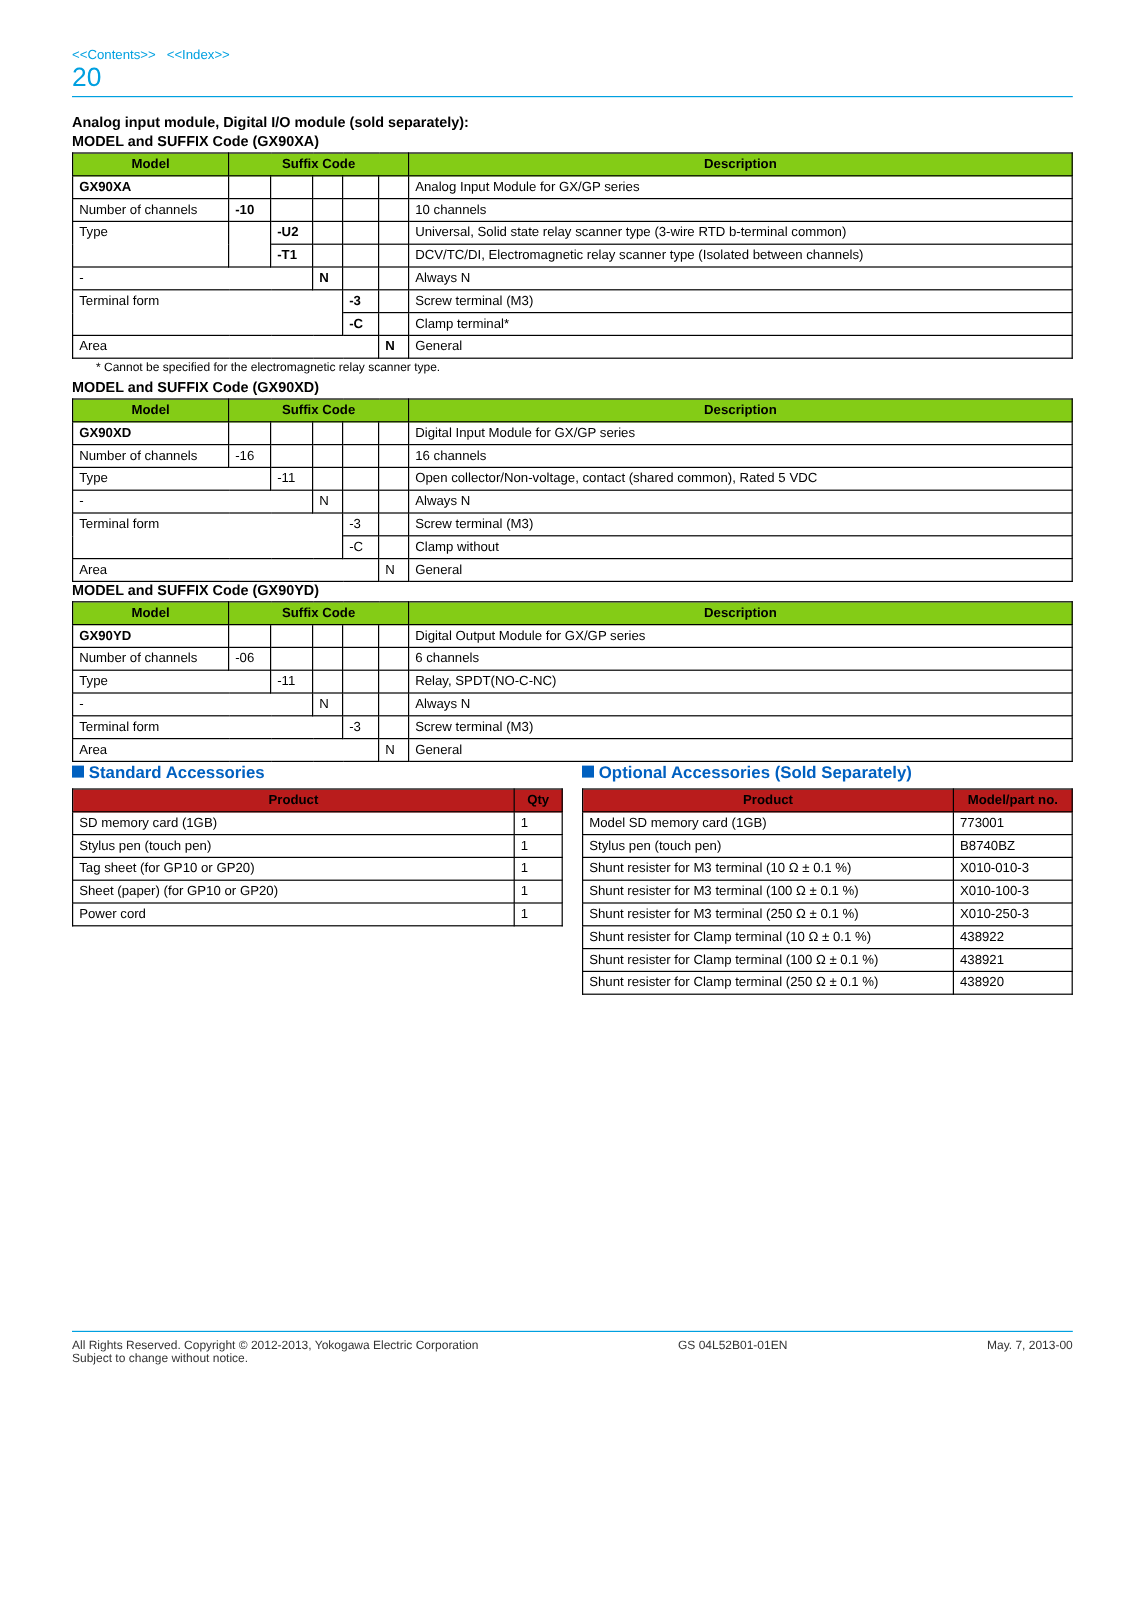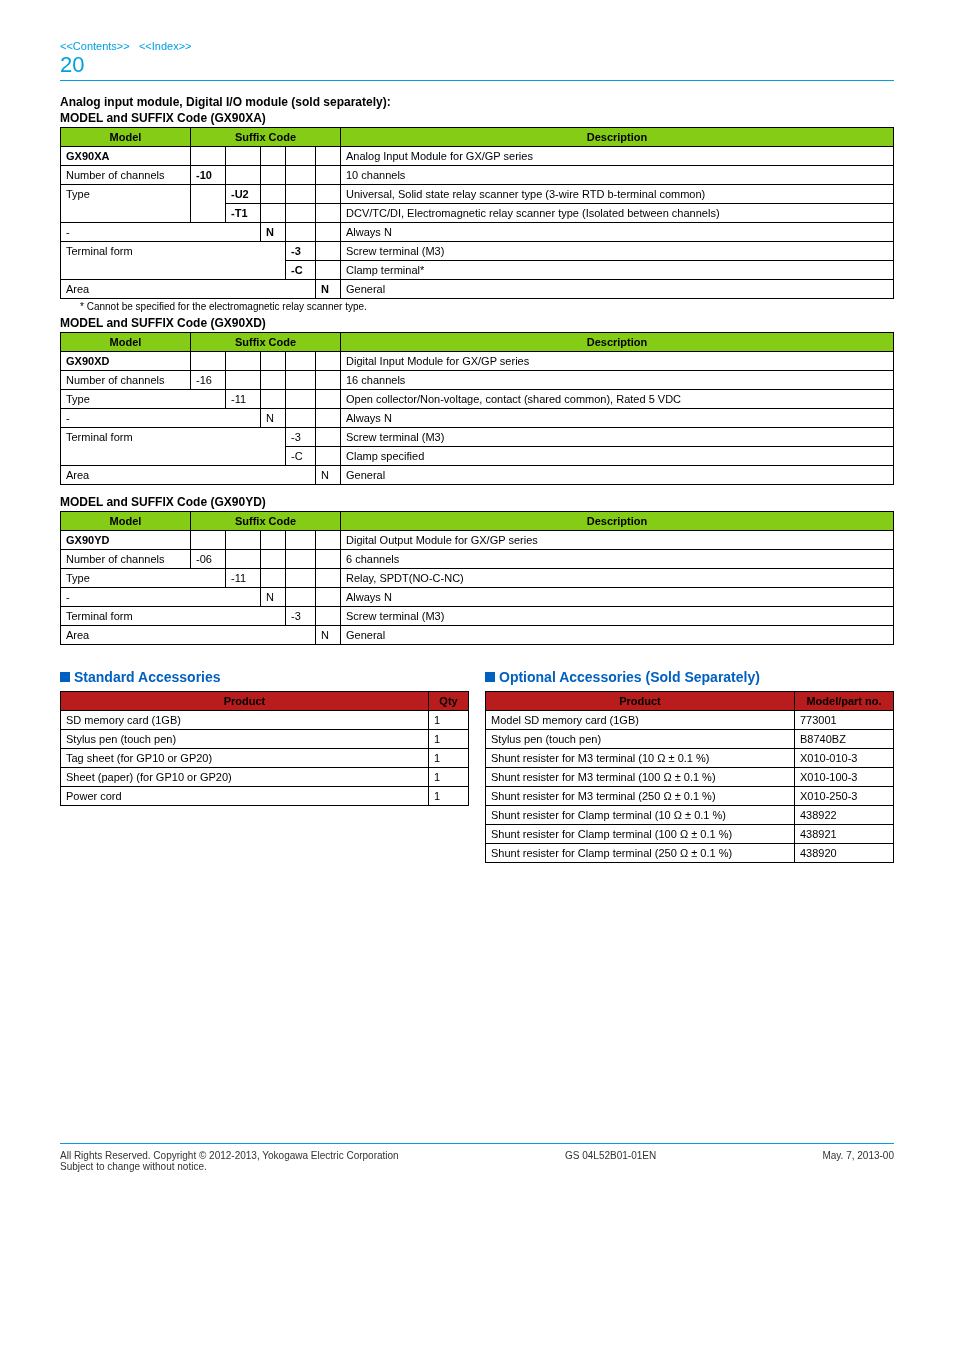--- a/index.html
+++ b/index.html
@@ -9,26 +9,26 @@
     color: #000;
     background: #fff;
     width: 954px;
     padding: 40px 60px 30px 60px;
     position: relative;
   }
   .top-nav { display: flex; justify-content: space-between; align-items: baseline; border-bottom: 1px solid #00a0e0; padding-bottom: 2px; margin-bottom: 14px; flex-direction: column; }
   .nav-links { color: #00a0e0; font-size: 11px; }
   .page-num { color: #00a0e0; font-size: 22px; font-weight: normal; }
   .section-title { font-weight: bold; font-size: 12px; margin-bottom: 2px; }
-  .sub-title { font-weight: bold; font-size: 12px; margin-top: 10px; margin-bottom: 2px; }
+  .sub-title { font-weight: bold; font-size: 12px; margin-bottom: 2px; }
   table { border-collapse: collapse; width: 100%; font-size: 11px; }
   table.spec th, table.spec td { border: 1px solid #000; padding: 3px 5px; text-align: left; vertical-align: top; }
   table.spec th { background: #84cc16; font-weight: bold; text-align: center; }
   .note { font-size: 10px; margin-top: 2px; margin-left: 40px; text-indent: -20px; }
-  .two-col { display: flex; gap: 16px; margin-top: 24px; }
+  .two-col { display: flex; gap: 16px; }
   .col { flex: 1; }
   .blue-head { color: #0060c0; font-weight: bold; font-size: 14px; margin-bottom: 6px; }
   .square { display:inline-block; width:10px; height:10px; background:#0060c0; margin-right:4px; vertical-align: baseline; }
   table.small th, table.small td { border:1px solid #000; padding:3px 5px; font-size:11px; }
   table.small th { background:#b91c1c; font-weight:bold; }
   .footer { position: relative; margin-top: 280px; border-top: 1px solid #00a0e0; padding-top: 6px; display:flex; justify-content: space-between; font-size:10px; color:#333; }
   .footer .left { max-width: 400px; }
   .nb { white-space: nowrap; }
 </style>
 </head>
@@ -174,21 +174,21 @@
       </tr>
   <tr>
         <td colspan="4" rowspan="2">Terminal form</td>
         <td>-3</td>
         <td></td>
         <td>Screw terminal (M3)</td>
       </tr>
   <tr>
         <td>-C</td>
         <td></td>
-        <td>Clamp specified</td>
+        <td>Clamp without</td>
       </tr>
   <tr>
         <td colspan="5">Area</td>
         <td>N</td>
         <td>General</td>
       </tr>
 </tbody>
   </table>
 
 <div class="sub-title">MODEL and SUFFIX Code (GX90YD)</div>

